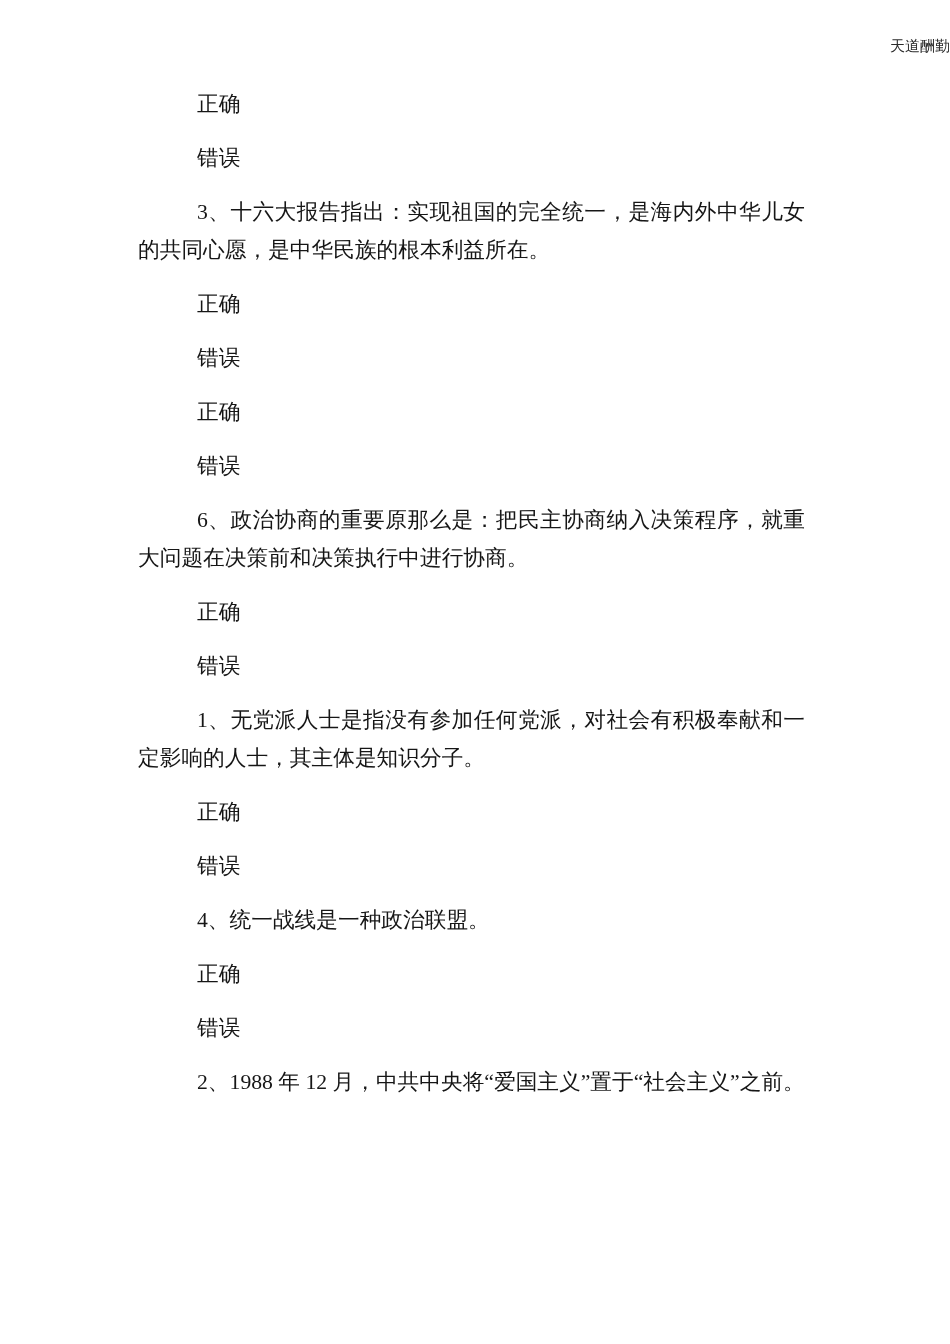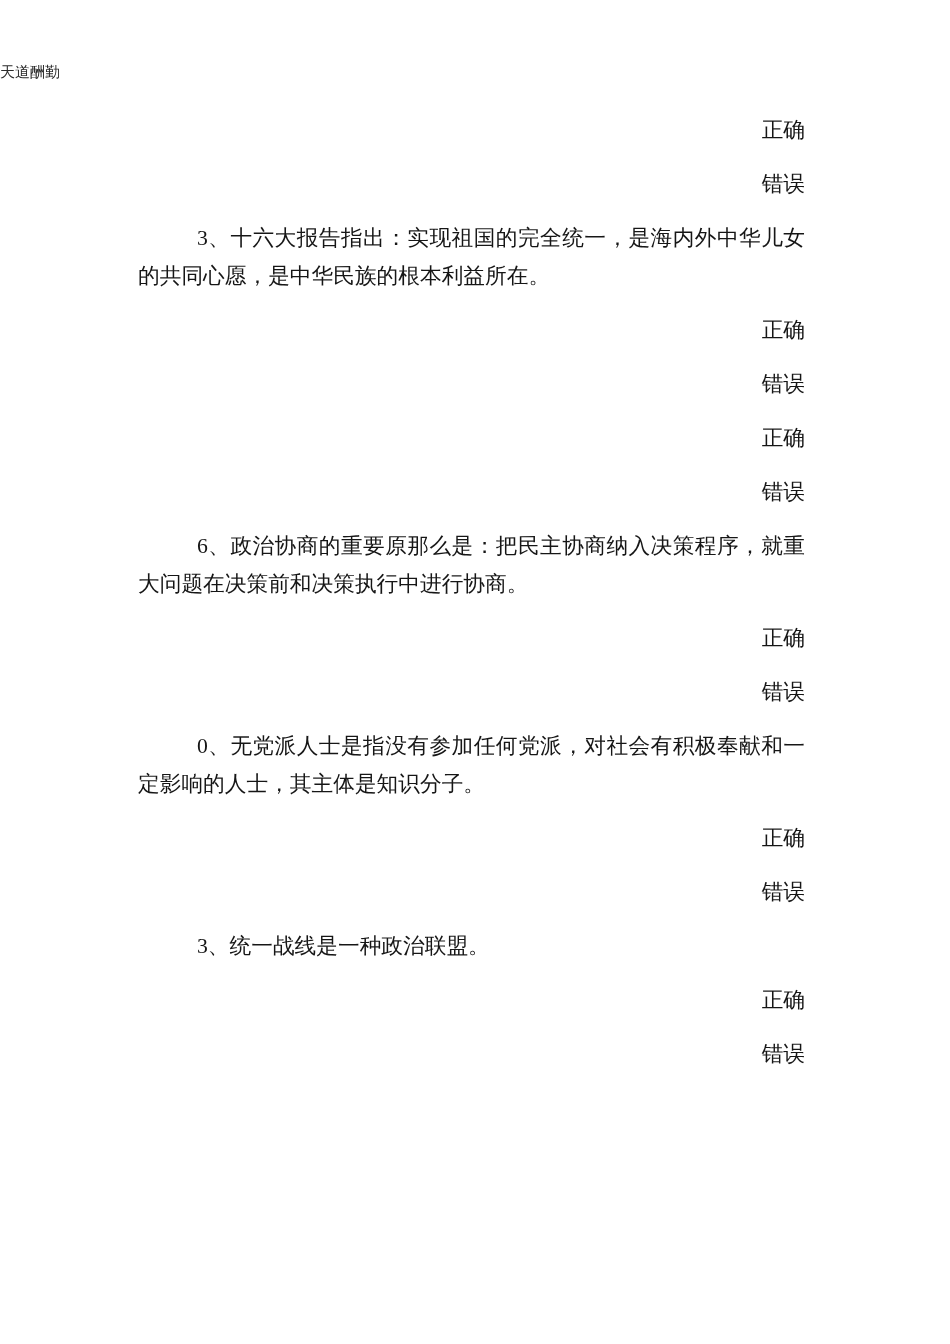--- a/index.html
+++ b/index.html
@@ -10,40 +10,40 @@
   .page {
     position: relative;
     width: 950px;
     height: 1344px;
     background: #ffffff;
     overflow: hidden;
     font-family: "Liberation Serif", "DejaVu Serif", serif;
     color: #161616;
   }
   .doc-header {
-    padding-top: 62px;
-    text-align: left;
+    padding-top: 36px;
+    text-align: right;
     font-size: 15px;
     line-height: 20px;
     color: #2b2b2b;
   }
   .content {
     margin: 29px 145px 0 138px;
     font-size: 21.7px;
     line-height: 38px;
     text-align: justify;
     text-justify: inter-character;
   }
   .content p {
     margin: 0 0 16px 0;
     text-indent: 59px;
     word-break: break-all;
   }
   .content p.opt {
-    text-align: right;
+    text-align: left;
   }
 </style>
 </head>
 <body>
 
 <div class="page">
 
   <div class="doc-header">
     <span>天道酬勤</span>
   </div>
@@ -57,23 +57,24 @@
     <p class="opt">正确</p>
     <p class="opt">错误</p>
 
     <p class="opt">正确</p>
     <p class="opt">错误</p>
 
     <p class="q">6、政治协商的重要原那么是：把民主协商纳入决策程序，就重大问题在决策前和决策执行中进行协商。</p>
     <p class="opt">正确</p>
     <p class="opt">错误</p>
 
-    <p class="q">0、无党派人士是指没有参加任何党派，对社会有积极奉献和一定影响的人士，其主体是知识分子。</p>
+    <p class="q">1、无党派人士是指没有参加任何党派，对社会有积极奉献和一定影响的人士，其主体是知识分子。</p>
     <p class="opt">正确</p>
     <p class="opt">错误</p>
 
-    <p class="q">3、统一战线是一种政治联盟。</p>
+    <p class="q">4、统一战线是一种政治联盟。</p>
     <p class="opt">正确</p>
     <p class="opt">错误</p>
 
+    <p class="q">2、1988 年 12 月，中共中央将“爱国主义”置于“社会主义”之前。</p>
 
   </div>
 </div>
 
 </body></html>

